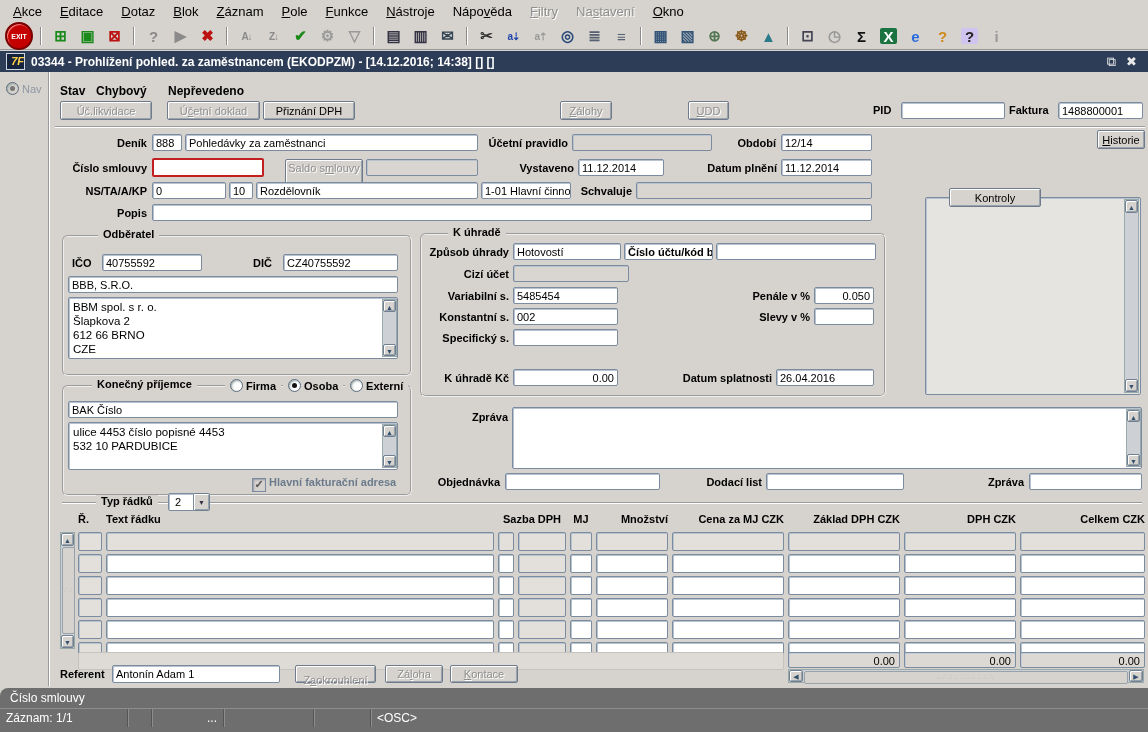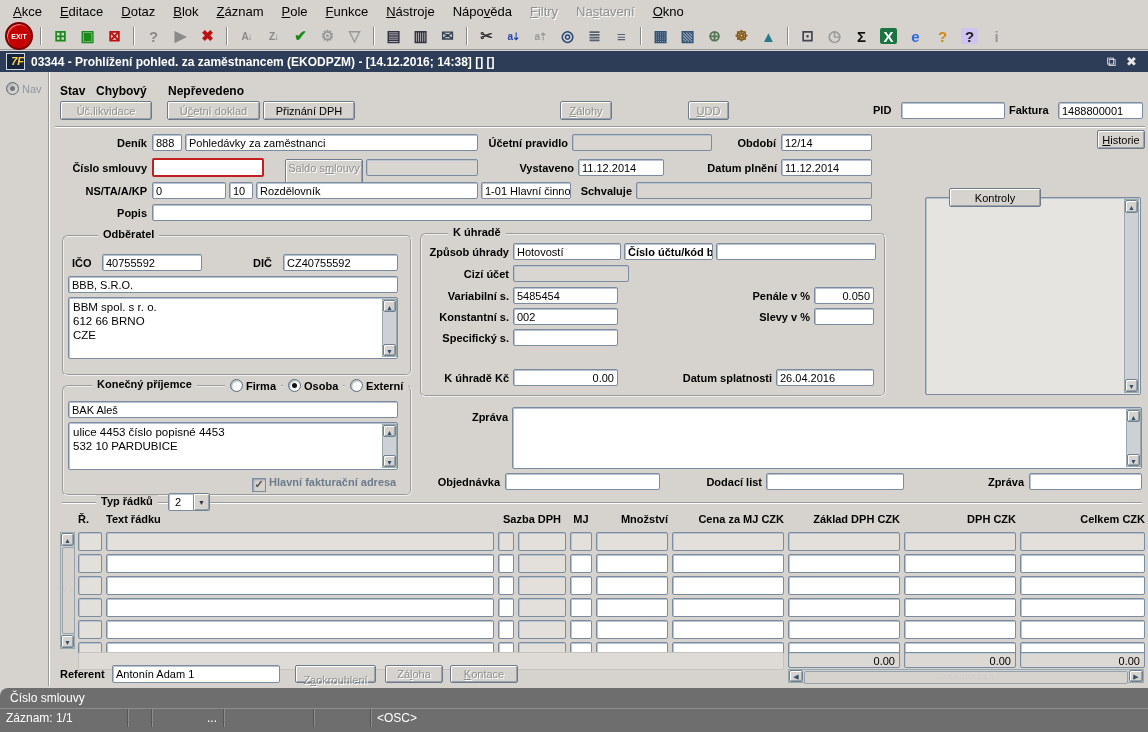--- a/index.html
+++ b/index.html
@@ -232,20 +232,21 @@
 
   <div class="groupbox" style="left:62px;top:235px;width:346px;height:137px;"></div>
   <div class="glegend" style="left:98px;top:228px;">Odběratel</div>
   <div class="lbl" style="left:72px;top:257px;">IČO</div>
   <div class="fld" style="left:102px;top:254px;width:100px;">40755592</div>
   <div class="lbl" style="left:253px;top:257px;">DIČ</div>
   <div class="fld" style="left:283px;top:254px;width:115px;">CZ40755592</div>
   <div class="fld" style="left:68px;top:276px;width:330px;">BBB, S.R.O.</div>
   <div class="tarea" style="left:68px;top:297px;width:330px;height:62px;" id="odberatel-address">
       <div>BBM spol. s r. o.</div>
+      <div>Šlapkova 2</div>
       <div>612 66 BRNO</div>
       <div>CZE</div>
     </div>
   <div class="sbv" style="left:382px;top:299px;height:58px;">
     <div class="sbb" style="left:0px;top:0px;width:13px;height:12px;padding-top:3px;">▲</div>
     <div class="sbb" style="left:0px;bottom:0px;width:13px;height:12px;padding-top:3px;">▼</div>
   </div>
 
   <div class="groupbox" style="left:420px;top:233px;width:462px;height:160px;"></div>
   <div class="glegend" style="left:448px;top:226px;">K úhradě</div>
@@ -277,21 +278,21 @@
     <span>Firma</span>
   </div>
   <div class="glegend" style="left:283px;top:379px;font-weight:bold;">
     <span class="radio sel"></span>
     <span>Osoba</span>
   </div>
   <div class="glegend" style="left:345px;top:379px;font-weight:bold;">
     <span class="radio"></span>
     <span>Externí</span>
   </div>
-  <div class="fld" style="left:68px;top:401px;width:330px;">BAK Aleš</div>
+  <div class="fld" style="left:68px;top:401px;width:330px;">BAK Číslo</div>
   <div class="tarea" style="left:68px;top:422px;width:330px;height:48px;" id="prijemce-address">
       <div>ulice 4453 číslo popisné 4453</div>
       <div>532 10 PARDUBICE</div>
     </div>
   <div class="sbv" style="left:382px;top:424px;height:44px;">
     <div class="sbb" style="left:0px;top:0px;width:13px;height:12px;padding-top:3px;">▲</div>
     <div class="sbb" style="left:0px;bottom:0px;width:13px;height:12px;padding-top:3px;">▼</div>
   </div>
   <div style="position:absolute;left:250px;top:476px;color:#6b7b8c;font-weight:bold;background:#d6d3ce;padding:0 2px;">
     <span class="check">✓</span>

